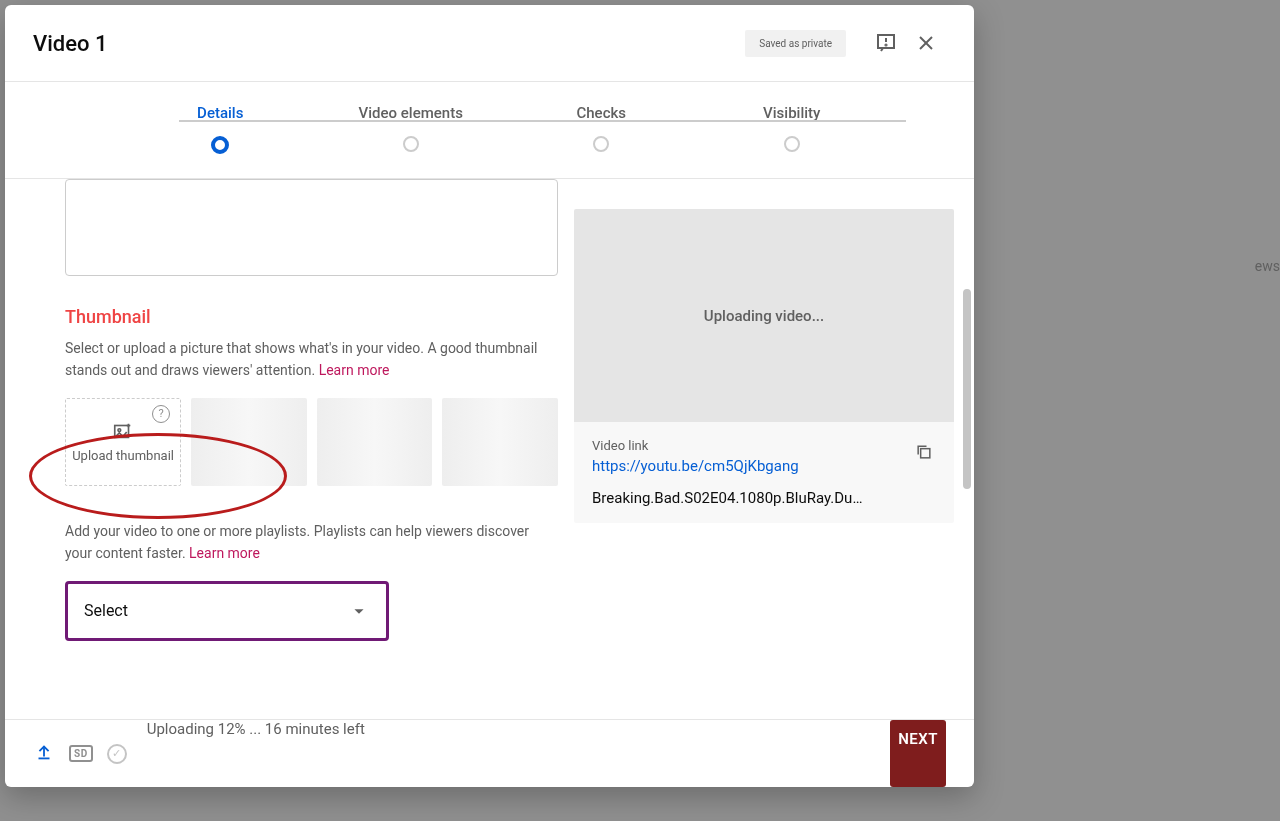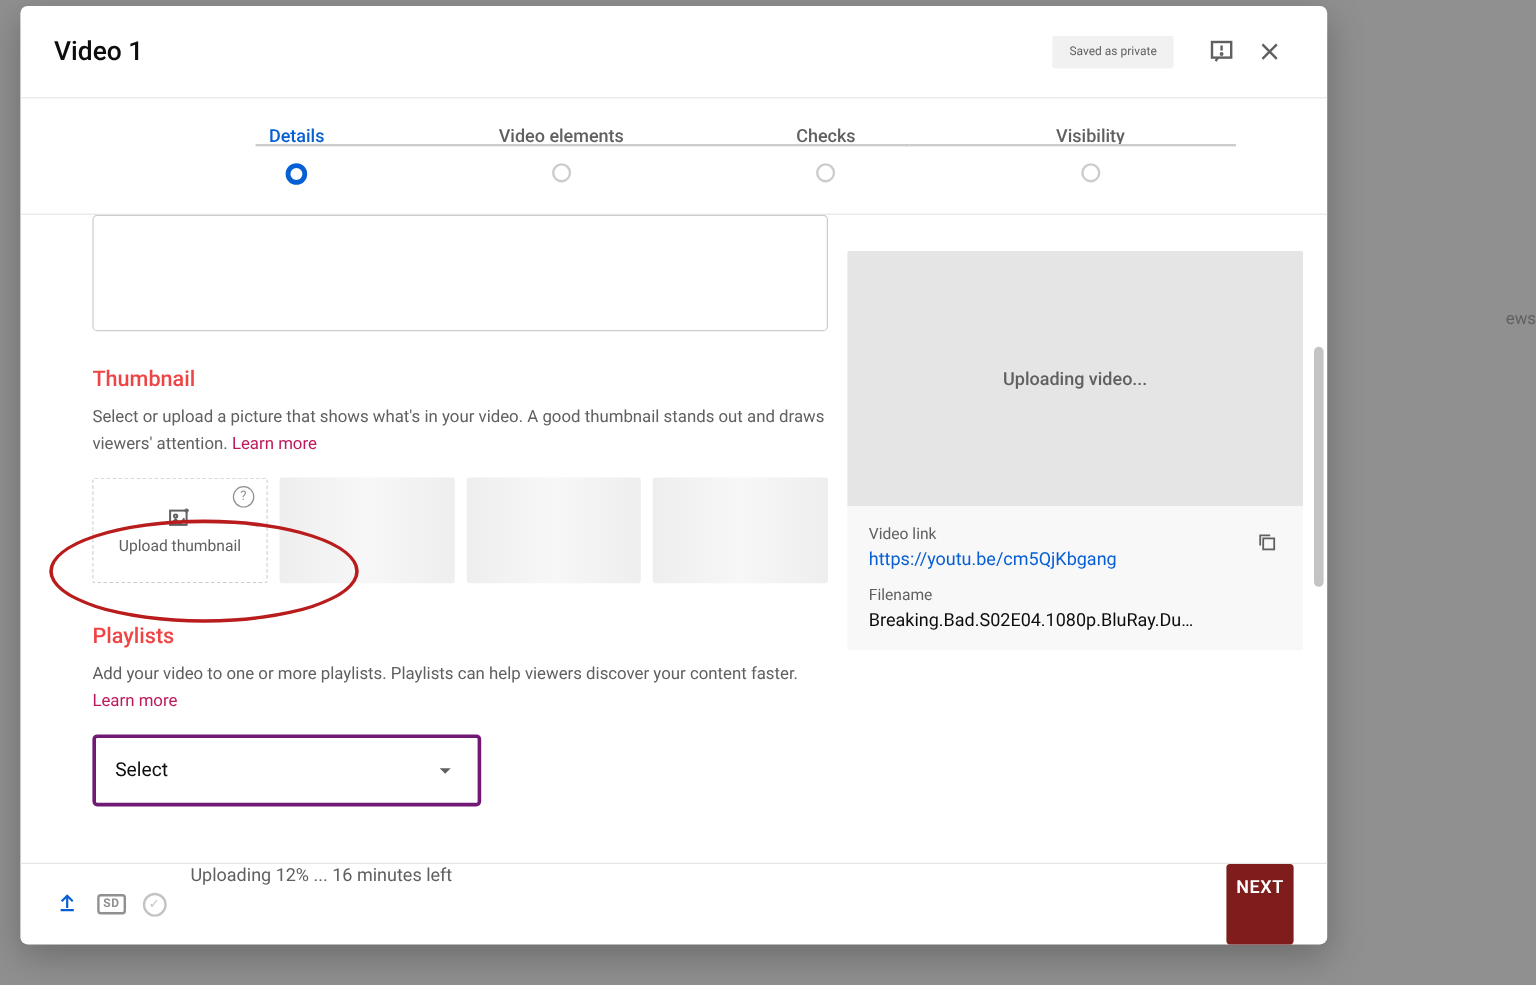--- a/index.html
+++ b/index.html
@@ -13,23 +13,23 @@
   }
   .backdrop-hint {
     position: absolute;
     right: 0;
     top: 258px;
     color: #606060;
     font-size: 14px;
   }
   .dialog {
     position: absolute;
-    left: 17px;
+    left: 5px;
     top: 5px;
-    width: 1089px;
+    width: 969px;
     height: 782px;
     background: #fff;
     border-radius: 6px;
     display: flex;
     flex-direction: column;
     box-shadow: 0 10px 30px rgba(0,0,0,0.25);
   }
   .dialog-header {
     display: flex;
     align-items: center;
@@ -347,21 +347,20 @@
               <path d="M4 18l4-4 4 4 4-5"></path>
               <path d="M18 4v4M16 6h4"></path>
             </svg>
           <span>Upload thumbnail</span>
         </div>
         <div class="thumb-placeholder"></div>
         <div class="thumb-placeholder"></div>
         <div class="thumb-placeholder"></div>
       </div>
 
-      <div class="section-title">Playlists</div>
       <div class="section-desc">
         <span>Add your video to one or more playlists. Playlists can help viewers discover your content faster. </span><span class="learn-link">Learn more</span>
       </div>
       <div class="select-box">
         <span>Select</span>
         <svg viewBox="0 0 24 24" fill="currentColor">
             <path d="M7 10l5 5 5-5z"></path>
           </svg>
       </div>
     </div>
@@ -376,21 +375,20 @@
             <div class="meta-label">Video link</div>
             <div class="meta-link">https://youtu.be/cm5QjKbgang</div>
             <div class="copy-btn">
               <svg viewBox="0 0 24 24" fill="none" stroke="currentColor" stroke-width="1.8">
                   <rect x="8" y="8" width="11" height="11"></rect>
                   <path d="M5 15V5h10"></path>
                 </svg>
             </div>
           </div>
           <div class="meta-row" style="margin-bottom:0">
-            <div class="meta-label">Filename</div>
             <div class="meta-value">Breaking.Bad.S02E04.1080p.BluRay.Du…</div>
           </div>
         </div>
       </div>
     </div>
 
     <div class="scroll-thumb"></div>
   </div>
 
   <div class="dialog-footer">

